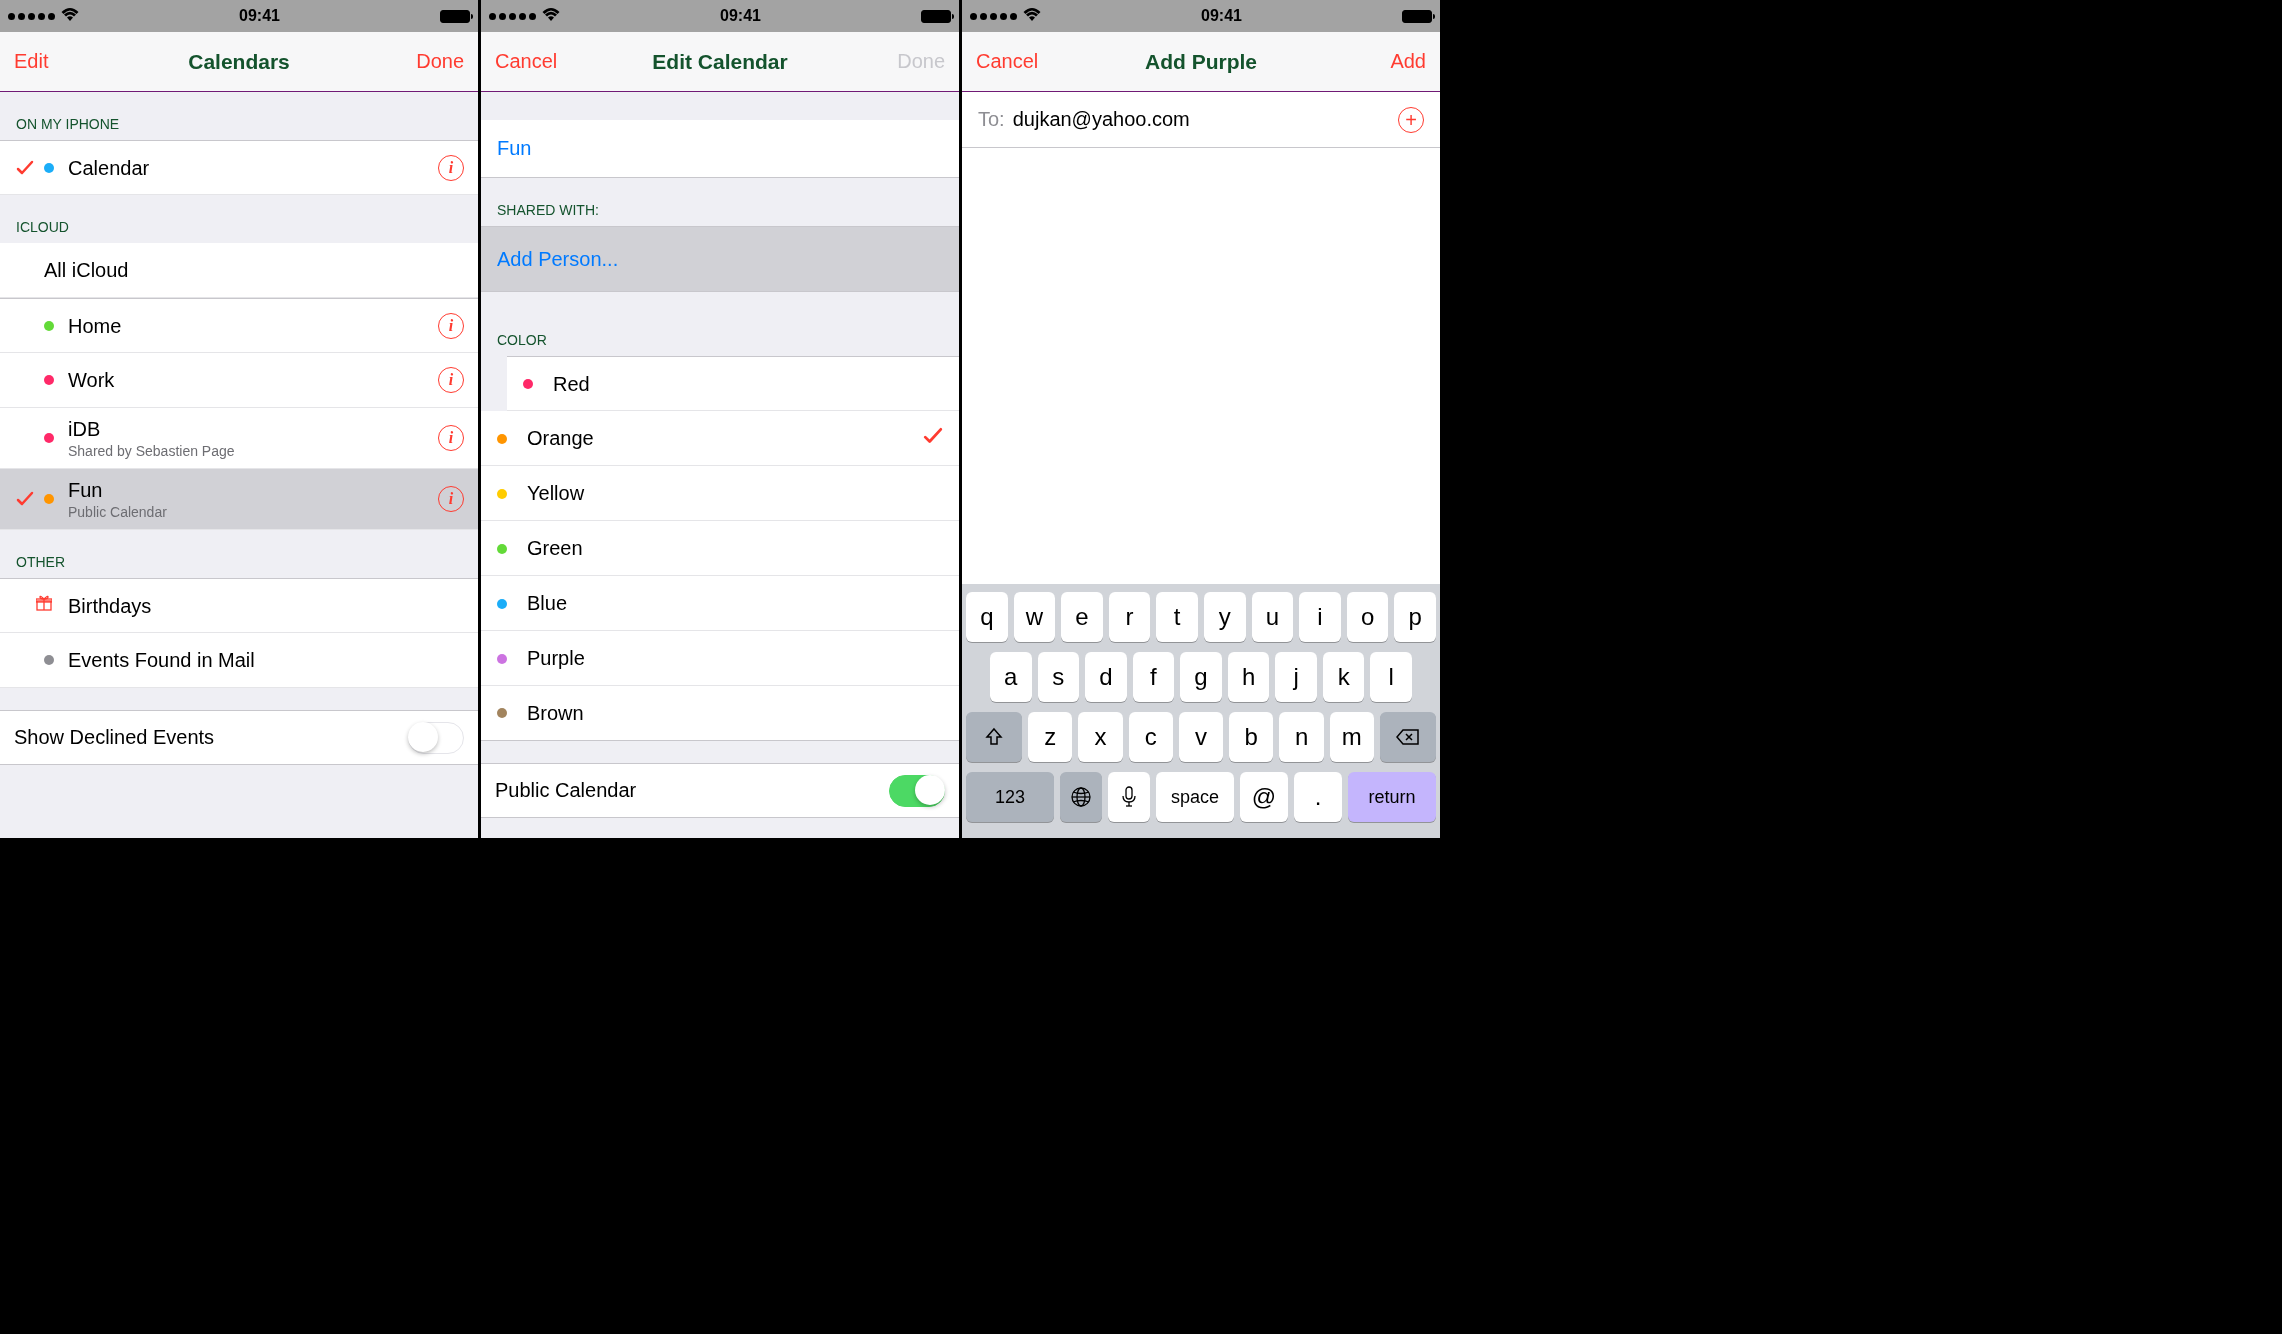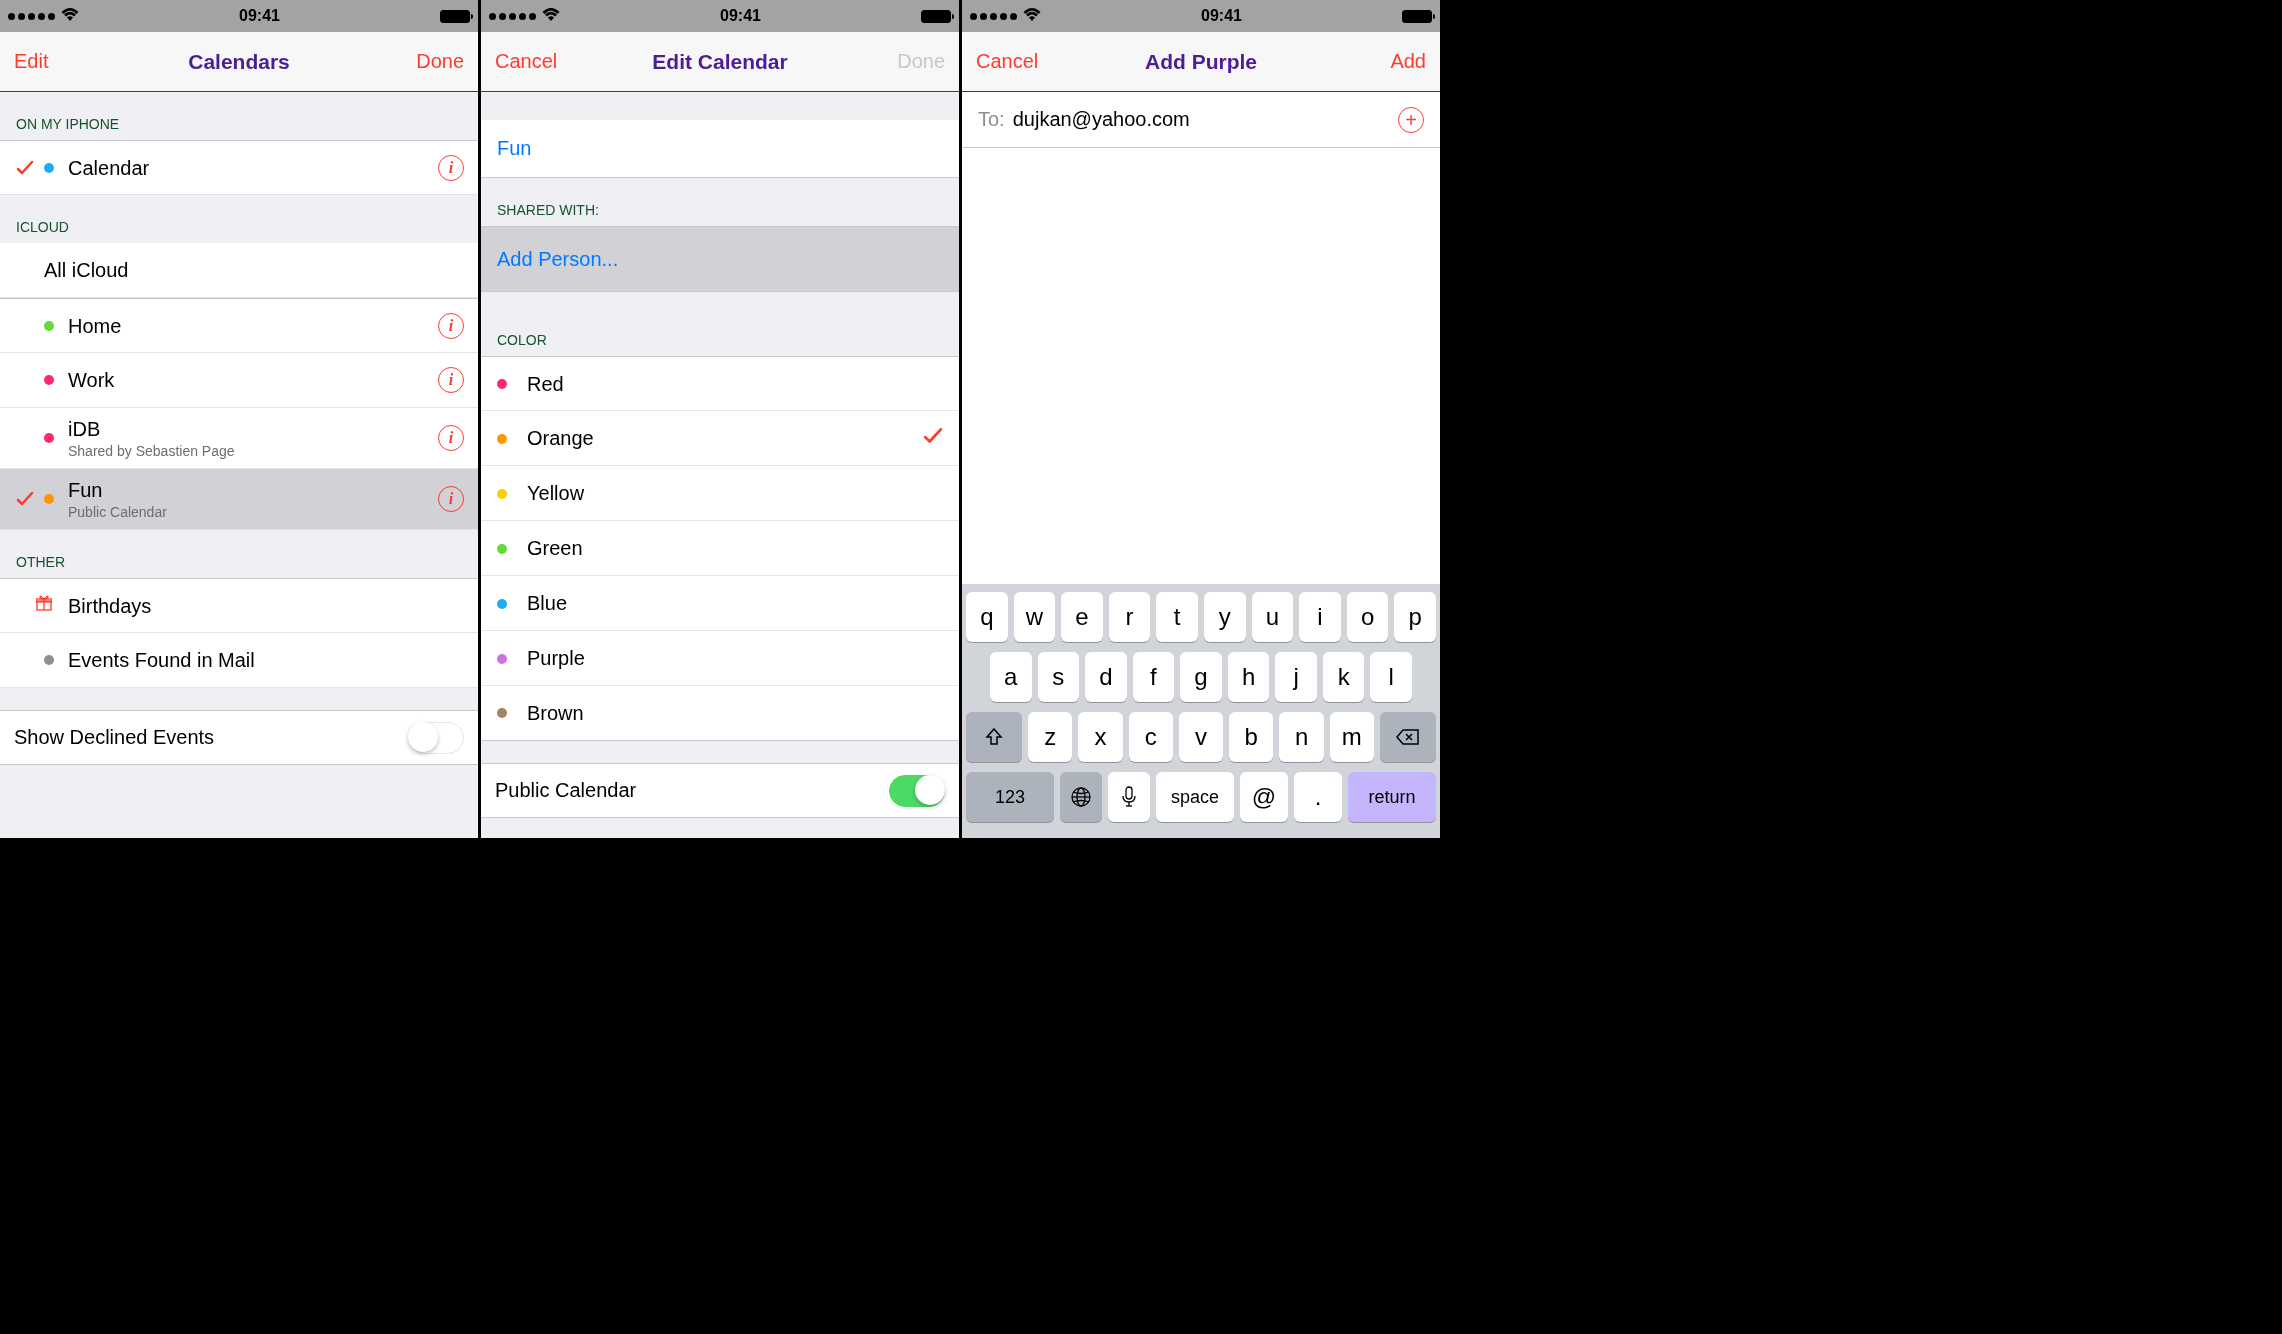--- a/index.html
+++ b/index.html
@@ -13,21 +13,21 @@
 .dot { width: 7px; height: 7px; border-radius: 50%; background: #000; }
 .wifi-icon { font-size: 18px; line-height: 1; }
 .status-time { font-weight: 600; font-size: 16px; }
 .battery { width: 30px; height: 13px; border: 1.5px solid #000; border-radius: 3px; position: relative; background: #000; }
 .battery::after { content: ''; position: absolute; right: -4px; top: 3px; width: 2px; height: 5px; background: #000; border-radius: 0 2px 2px 0; }
 
 .nav-bar { height: 60px; display: flex; align-items: center; justify-content: space-between; padding: 0 14px; background: #f7f7f8; border-bottom: 1px solid #701a75; }
 .nav-left, .nav-right { font-size: 20px; color: #ff3b30; min-width: 72px; }
 .nav-right { text-align: right; }
 .nav-right.disabled { color: #c7c7cc; }
-.nav-title { font-size: 21px; font-weight: 600; color: #4c1d95; text-align: center; flex: 1; }
+.nav-title { font-size: 21px; font-weight: 600; color: #14532d; text-align: center; flex: 1; }
 
 .content { flex: 1; overflow: auto; }
 .section-header { font-size: 14px; color: #14532d; padding: 24px 24px 8px 16px; text-transform: uppercase; }
 
 .row { background: #fff; display: flex; align-items: center; min-height: 55px; padding: 8px 14px; border-bottom: 1px solid #e5e5e8; position: relative; }
 .row:first-of-type { border-top: 1px solid #c8c7cc; }
 .row.highlighted { background: #d1d1d6; }
 .row.indent { padding-left: 44px; }
 
 .check { width: 22px; display: flex; justify-content: center; }
@@ -222,21 +222,21 @@
   <div class="content">
     <div class="name-row">
         <span>Fun</span>
       </div>
     <div class="section-header" style="text-transform:uppercase;">Shared With:</div>
     <div class="addperson-row">
         <span>Add Person...</span>
       </div>
     <div class="section-header" style="text-transform:uppercase;margin-top:16px;">Color</div>
     <div id="s2-colors">
-        <div class="color-row" style="box-shadow: rgb(229, 229, 232) 0px -1px 0px inset;">
+        <div class="color-row" style="box-shadow: rgb(229, 229, 232) 0px -1px 0px inset; margin-left: 26px;">
           <span class="cal-dot" style="background:#ff2968"></span>
     <span class="row-label">Red</span>
     </div>
         <div class="color-row" style="box-shadow: rgb(229, 229, 232) 0px -1px 0px inset;">
           <span class="cal-dot" style="background:#ff9500"></span>
     <span class="row-label">Orange</span>
     <span class="color-check"><svg width="20" height="20" viewBox="0 0 18 18">
               <path d="M2 10 L6 14 L16 3" stroke="#ff3b30" stroke-width="2.5" fill="none" stroke-linecap="round" stroke-linejoin="round"></path>
             </svg></span>
         </div>

